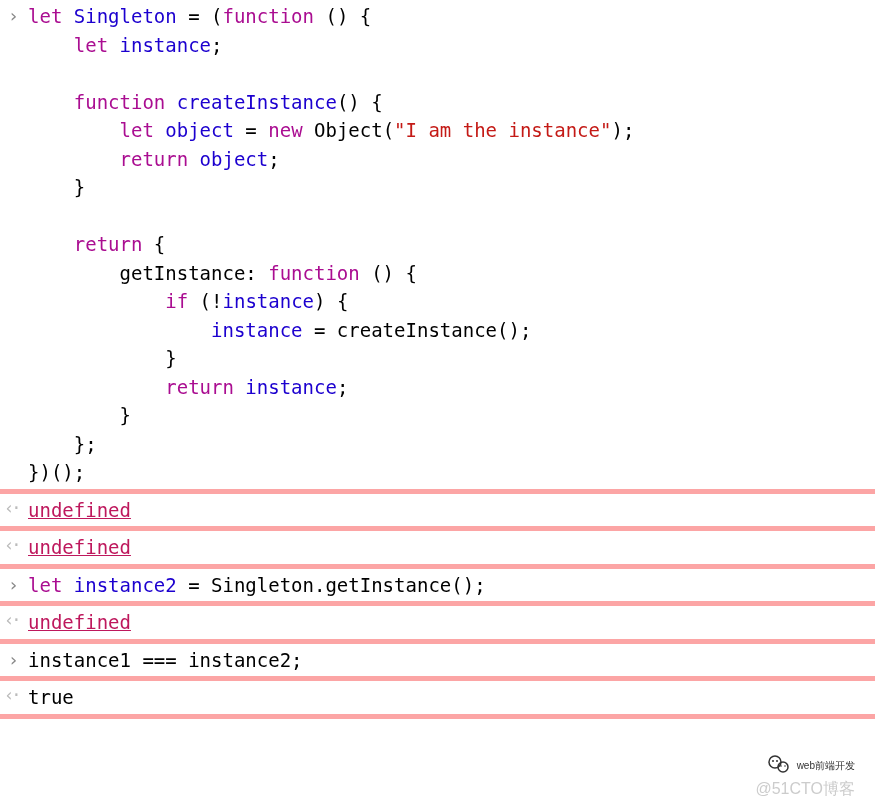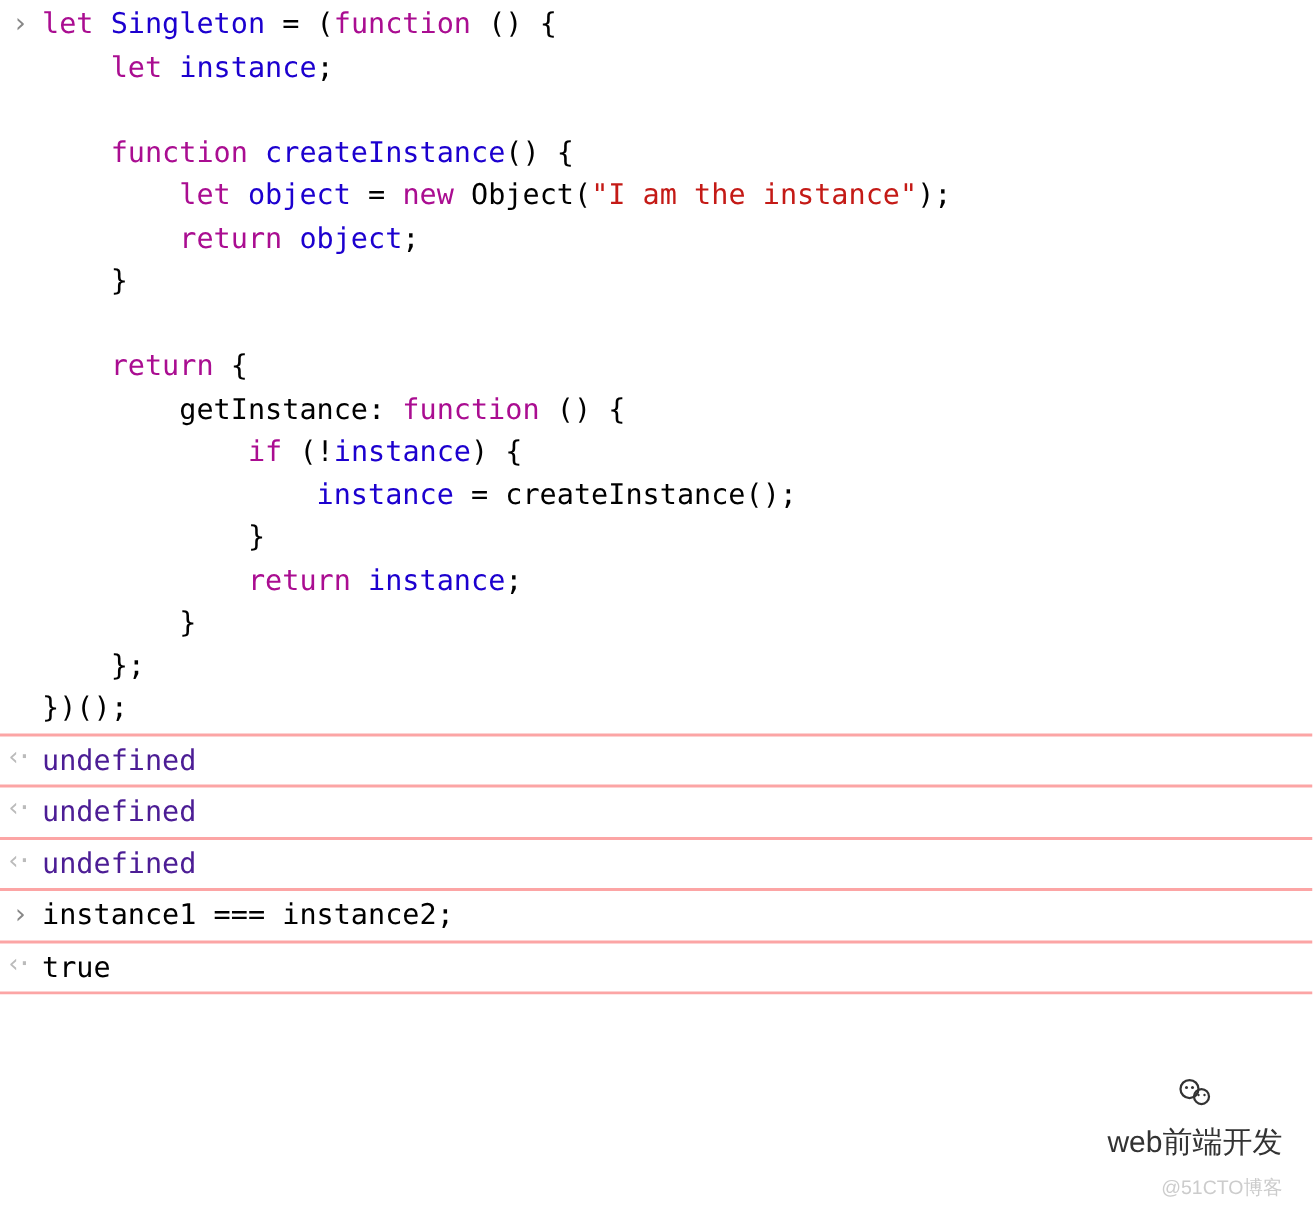--- a/index.html
+++ b/index.html
@@ -8,21 +8,21 @@
       box-sizing: border-box;
     }
     body {
       font-family: Menlo, Monaco, Consolas, monospace;
       font-size: 19px;
       background: #ffffff;
       width: 875px;
       line-height: 1.5;
     }
     .console-entry {
-      border-bottom: 2px solid #fca5a5;
+      border-bottom: 5px solid #fca5a5;
       padding: 2px 0 2px 28px;
       position: relative;
       min-height: 28px;
     }
     .console-entry.input::before {
       content: "›";
       position: absolute;
       left: 8px;
       top: 2px;
       color: #888;
@@ -38,45 +38,44 @@
       letter-spacing: -3px;
     }
     .code-block {
       white-space: pre;
       font-family: inherit;
     }
     .kw { color: #aa0d91; }
     .var { color: #1c00cf; }
     .str { color: #c41a16; }
     .punc { color: #000; }
-    .undefined { color: #4c1d95; }
+    .undefined { color: #be185d; text-decoration: underline; }
     .true { color: #000000; }
     .footer-wechat {
       position: absolute;
       right: 20px;
       bottom: 30px;
       display: flex;
       align-items: center;
       gap: 6px;
       color: #333;
       font-family: -apple-system, sans-serif;
-      font-size: 20px;
-      flex-direction: column;
+      font-size: 10px;
     }
     .footer-wechat svg {
       width: 24px;
       height: 24px;
     }
     .watermark {
       position: absolute;
       right: 20px;
       bottom: 6px;
       color: #ccc;
       font-family: -apple-system, sans-serif;
-      font-size: 13px;
+      font-size: 16px;
     }
   </style>
 </head>
 <body>
 
 <div id="console">
     <div class="console-entry input"><span class="code-block"><span class="kw">let </span><span class="var">Singleton</span><span class="punc"> = (</span><span class="kw">function </span><span class="punc">() {
 </span><span class="punc">    </span><span class="kw">let </span><span class="var">instance</span><span class="punc">;
 
 </span><span class="punc">    </span><span class="kw">function </span><span class="var">createInstance</span><span class="punc">() {
@@ -88,20 +87,21 @@
 </span><span class="punc">        getInstance: </span><span class="kw">function </span><span class="punc">() {
 </span><span class="punc">            </span><span class="kw">if </span><span class="punc">(!</span><span class="var">instance</span><span class="punc">) {
 </span><span class="punc">                </span><span class="var">instance</span><span class="punc"> = createInstance();
 </span><span class="punc">            }
 </span><span class="punc">            </span><span class="kw">return </span><span class="var">instance</span><span class="punc">;
 </span><span class="punc">        }
 </span><span class="punc">    };
 </span><span class="punc">})();</span></span></div>
     <div class="console-entry output"><span class="code-block"><span class="undefined">undefined</span></span></div>
     <div class="console-entry output"><span class="code-block"><span class="undefined">undefined</span></span></div>
+    <div class="console-entry input"><span class="code-block"><span class="kw">let </span><span class="var">instance2</span><span class="punc"> = Singleton.getInstance();</span></span></div>
     <div class="console-entry output"><span class="code-block"><span class="undefined">undefined</span></span></div>
     <div class="console-entry input"><span class="code-block"><span class="punc">instance1 </span><span class="punc">===</span><span class="punc"> instance2;</span></span></div>
     <div class="console-entry output"><span class="code-block"><span class="true">true</span></span></div>
   </div>
 
 <div class="footer-wechat">
   <svg viewBox="0 0 24 24" fill="#333">
     <circle cx="8" cy="9" r="6" fill="none" stroke="#333" stroke-width="1.5"></circle>
     <circle cx="16" cy="14" r="5" fill="none" stroke="#333" stroke-width="1.5"></circle>
     <circle cx="6" cy="8" r="1"></circle>

